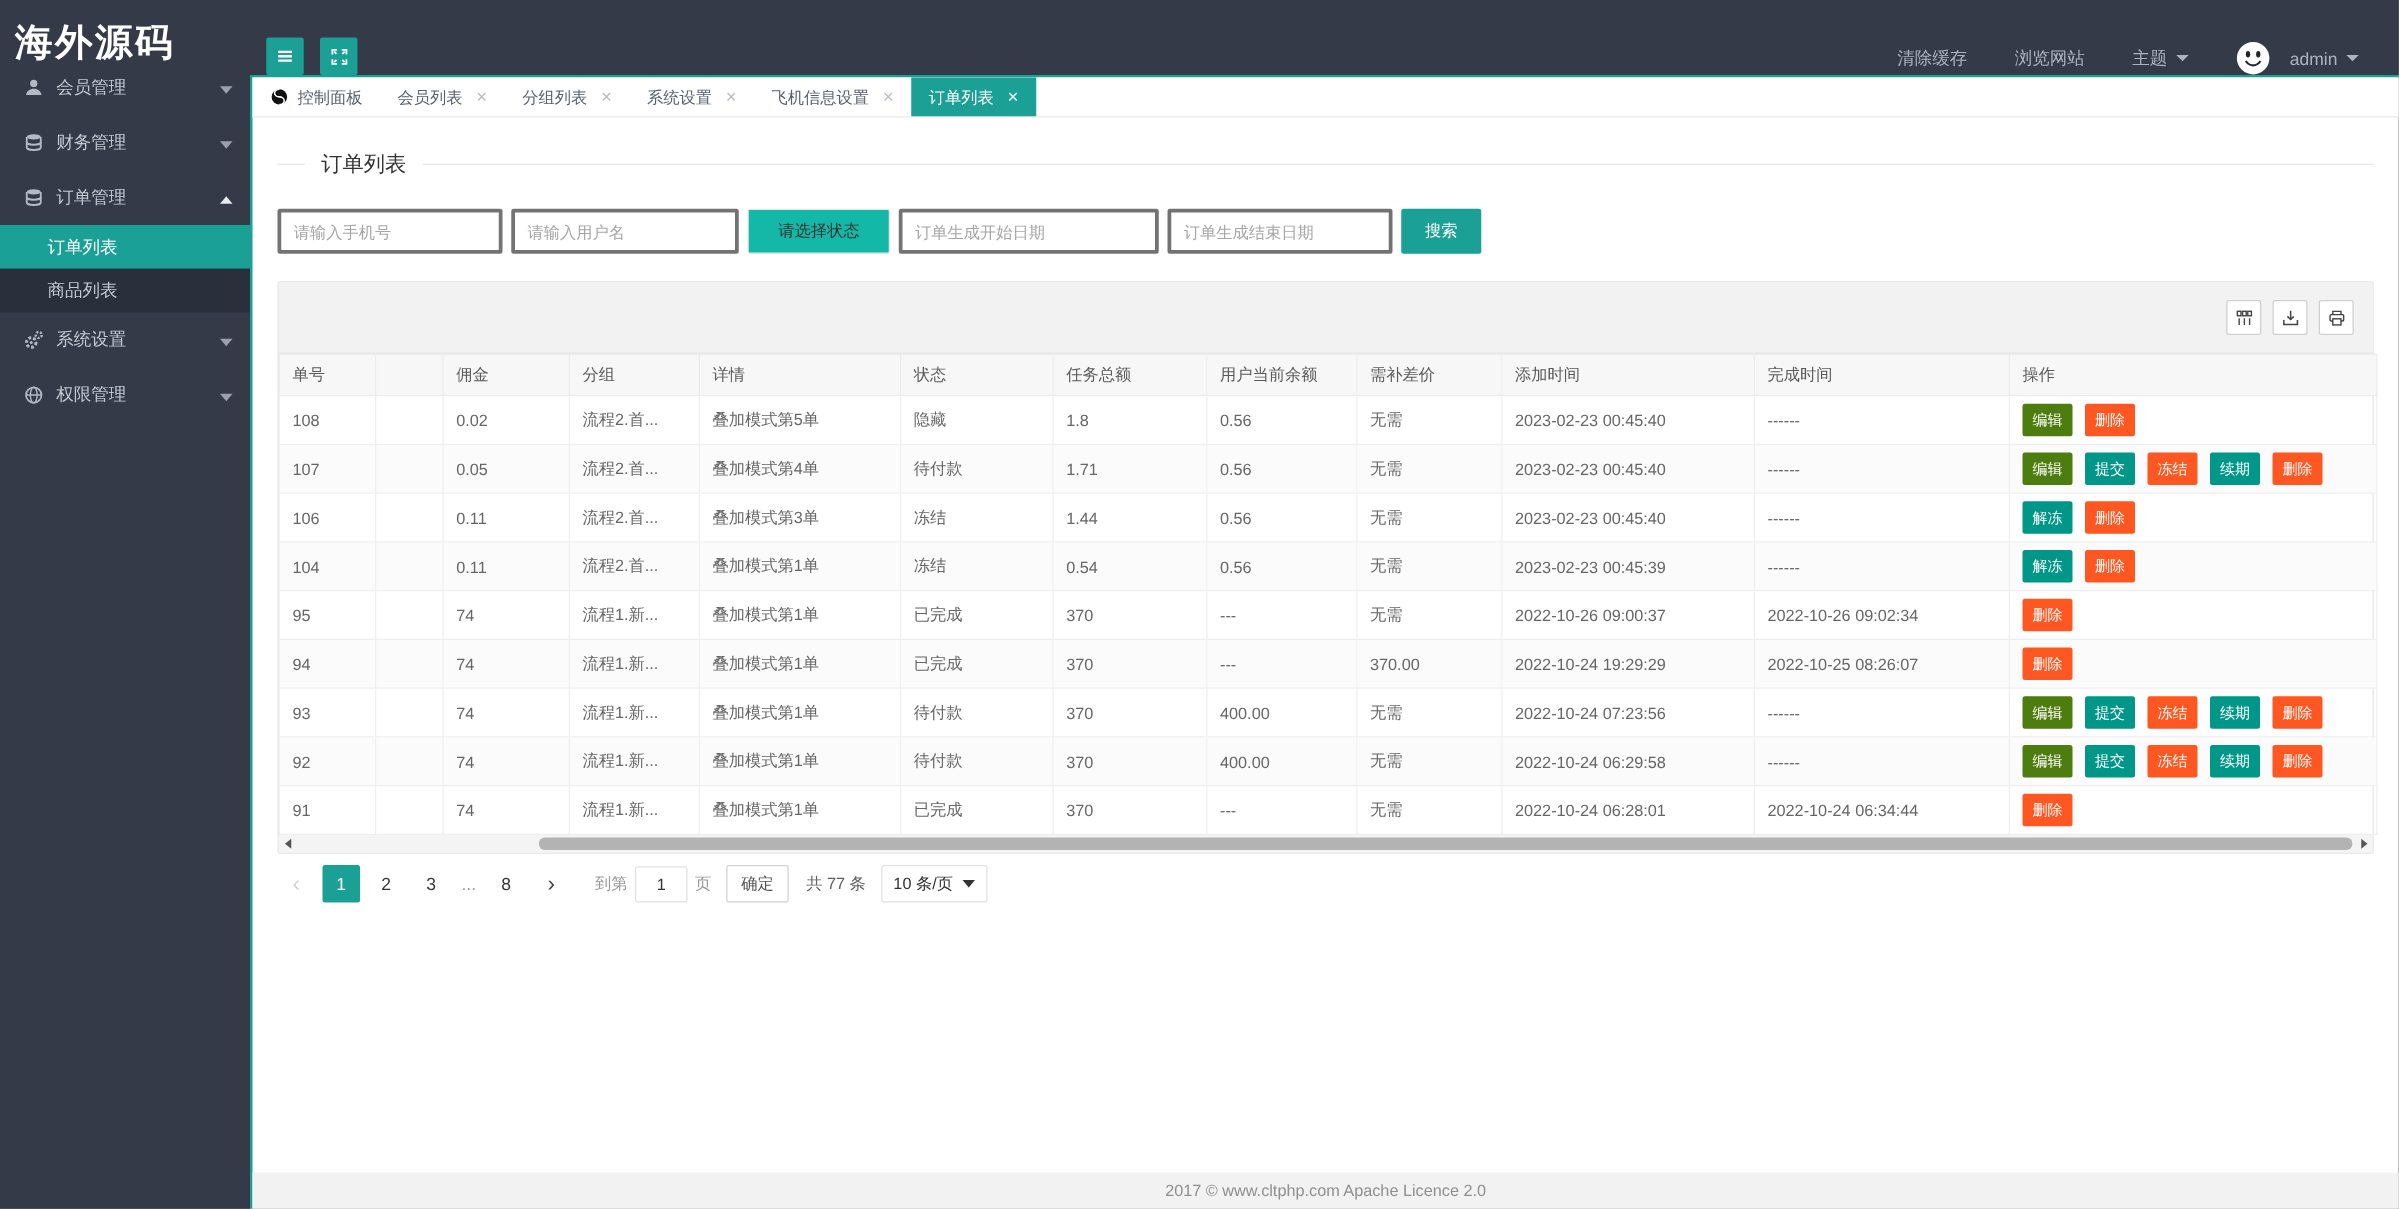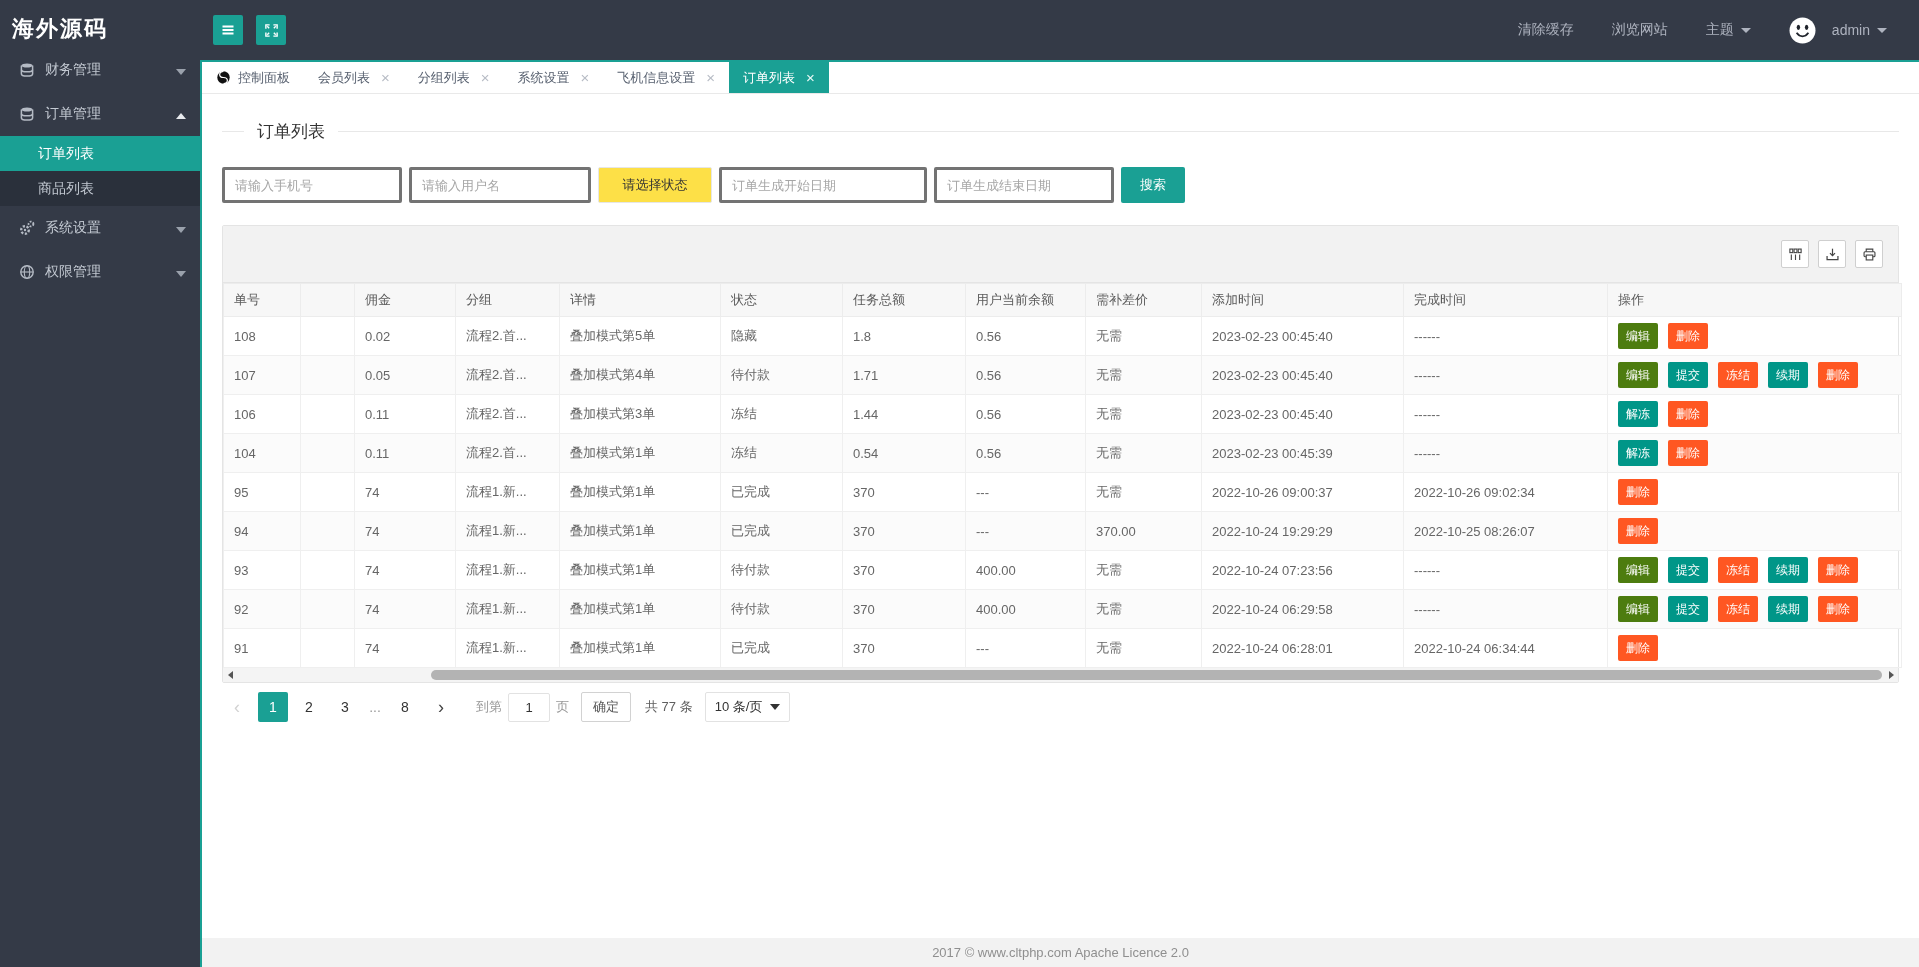--- a/index.html
+++ b/index.html
@@ -3,32 +3,32 @@
 <meta charset="utf-8">
 <style>
   * { box-sizing: border-box; }
   html,body { margin:0; padding:0; }
   body {
     width:1919px; height:967px; position:relative; overflow:hidden;
     background:#343a47; font-family:"Liberation Sans","DejaVu Sans",sans-serif;
   }
   
   .sidebar { position:absolute; left:0; top:0; bottom:0; width:200px; background:#343a47; z-index:2; }
-  .logo { color:#ffffff; font-size:22px; font-weight:bold; letter-spacing:2px; padding:14px 0 0 12px; height:46px; }
+  .logo { color:#ffffff; font-size:30px; font-weight:bold; letter-spacing:2px; padding:14px 0 0 12px; height:46px; }
   .menu { margin-top:2px; }
   .side-item { height:44px; display:flex; align-items:center; padding:0 14px 0 18px; color:#c3c9d2; font-size:14px; cursor:pointer; }
   .side-item .sicon { width:17px; height:17px; margin-right:10px; display:inline-flex; align-items:center; justify-content:center; color:#b4bac4; }
   .side-item .slabel { flex:0 0 auto; }
   .side-item .scaret { margin-left:auto; color:#9aa1ac; }
   .side-sub-item { height:35px; line-height:35px; padding-left:38px; background:#2a303b; color:#c3c9d2; font-size:14px; cursor:pointer; }
   .side-sub-item.active { background:#1aa094; color:#fff; }
   .caret-down { display:inline-block; width:0; height:0; border-left:5px solid transparent; border-right:5px solid transparent; border-top:6px solid currentColor; }
   .caret-up { display:inline-block; width:0; height:0; border-left:5px solid transparent; border-right:5px solid transparent; border-bottom:6px solid currentColor; color:#e8eaee; }
   
-  .topbar { position:absolute; left:200px; top:0; right:0; height:60px; background:#343a47; display:flex; align-items:center; }
+  .topbar { position:absolute; left:200px; top:0; right:0; height:60px; background:#343a47; display:flex; align-items:flex-end; }
   .tb-btn { width:30px; height:30px; border:none; border-radius:2px; background:#1aa094; margin-left:13px; cursor:pointer; display:inline-flex; align-items:center; justify-content:center; padding:0; }
   .topbar-right { margin-left:auto; display:flex; align-items:center; gap:38px; padding-right:32px; }
   .topbar-right a { color:#aeb3bf; font-size:14px; text-decoration:none; cursor:pointer; display:inline-flex; align-items:center; gap:7px; }
   .topbar-right .tcaret { display:inline-block; width:0; height:0; border-left:5px solid transparent; border-right:5px solid transparent; border-top:5px solid #aeb3bf; }
   .avatar { width:27px; height:27px; display:inline-flex; cursor:pointer; margin-right:-22px; }
   
   .content { position:absolute; left:200px; top:60px; right:0; bottom:0; background:#ffffff; border-left:2px solid #1aa094; border-top:2px solid #1aa094; }
   .tabs { list-style:none; margin:0; padding:0; display:flex; height:32px; border-bottom:1px solid #e9e9e9; background:#fff; }
   .tab { display:flex; align-items:center; padding:0 14px; font-size:13px; color:#57606f; cursor:pointer; white-space:nowrap; }
   .tab .ticon { width:15px; height:15px; margin-right:7px; color:#111; display:inline-flex; }
@@ -39,21 +39,21 @@
   .page-title-row { display:flex; align-items:center; margin-top:26px; }
   .tline { height:1px; background:#e8e8e8; }
   .tline.short { width:22px; margin-right:13px; }
   .tline.grow { flex:1; margin-left:13px; }
   .page-title { font-size:17px; color:#333; }
   
   .filter-row { display:flex; gap:7px; margin-top:24px; }
   .f-input { height:36px; border:3px solid #737373; border-radius:2px; padding:0 10px; font-size:13px; color:#333; outline:none; font-family:inherit; }
   .f-input::placeholder { color:#a6a6a6; }
   .w1 { width:180px; } .w2 { width:182px; } .w3 { width:208px; } .w4 { width:180px; }
-  .status-btn { width:114px; height:36px; background:#fde047; border:1px solid #e6e6e6; border-radius:2px; font-size:13px; color:#333; cursor:pointer; font-family:inherit; }
+  .status-btn { width:114px; height:36px; background:#14b8a6; border:1px solid #e6e6e6; border-radius:2px; font-size:13px; color:#333; cursor:pointer; font-family:inherit; }
   .search-btn { width:64px; height:36px; background:#1aa094; color:#fff; border:none; border-radius:2px; font-size:13px; cursor:pointer; font-family:inherit; }
   
   .card { margin-top:22px; border:1px solid #e4e4e4; border-radius:2px; }
   .toolbar { height:57px; background:#f2f2f2; border-bottom:1px solid #e4e4e4; display:flex; align-items:center; justify-content:flex-end; gap:9px; padding-right:15px; }
   .tool-btn { width:28px; height:28px; background:#fff; border:1px solid #cfcfcf; border-radius:2px; display:inline-flex; align-items:center; justify-content:center; color:#444; cursor:pointer; padding:0; }
   table { width:100%; border-collapse:collapse; table-layout:fixed; }
   th { height:33px; background:#f7f7f7; border:1px solid #ececec; font-weight:normal; font-size:13px; color:#5a5a5a; text-align:left; padding:0 10px; overflow:hidden; white-space:nowrap; }
   td { height:39px; border:1px solid #efefef; font-size:13px; color:#666; padding:0 10px; overflow:hidden; white-space:nowrap; }
   tbody tr:nth-child(even) td { background:#fbfbfb; }
   .abtn { display:inline-block; height:26px; line-height:26px; padding:0 8px; border:none; border-radius:2px; color:#fff; font-size:12px; margin-right:10px; cursor:pointer; font-family:inherit; }
@@ -85,20 +85,30 @@
   .footer { position:absolute; left:0; right:0; bottom:0; height:29px; line-height:29px; background:#f2f2f2; text-align:center; color:#8f8f8f; font-size:13px; }
 </style>
 </head>
 <body>
 
 <div>
 
   <aside class="sidebar">
     <div class="logo">海外源码</div>
     <nav class="menu">
+        <div class="side-item">
+          <span class="sicon" style="display: inline-flex;">
+            <svg viewBox="0 0 16 16" width="16" height="16">
+              <circle cx="8" cy="4.7" r="2.9" fill="currentColor"></circle>
+              <path d="M1.8 14c.4-3.2 3-5.1 6.2-5.1s5.8 1.9 6.2 5.1z" fill="currentColor"></path>
+            </svg>
+          </span>
+          <span class="slabel">会员管理</span>
+          <span class="scaret"><i class="caret-down"></i></span>
+        </div>
         <div class="side-item">
           <span class="sicon" style="display: inline-flex;">
             <svg viewBox="0 0 16 16" width="16" height="16" fill="none" stroke="currentColor">
               <ellipse cx="8" cy="3.5" rx="5.6" ry="2.1" fill="currentColor" stroke="none"></ellipse>
               <path d="M2.4 3.5v4.2c0 1.2 2.5 2.1 5.6 2.1s5.6-.9 5.6-2.1V3.5" stroke-width="1.5"></path>
               <path d="M2.4 7.7v4.2c0 1.2 2.5 2.1 5.6 2.1s5.6-.9 5.6-2.1V7.7" stroke-width="1.5"></path>
             </svg>
           </span>
           <span class="slabel">财务管理</span>
           <span class="scaret"><i class="caret-down"></i></span>

